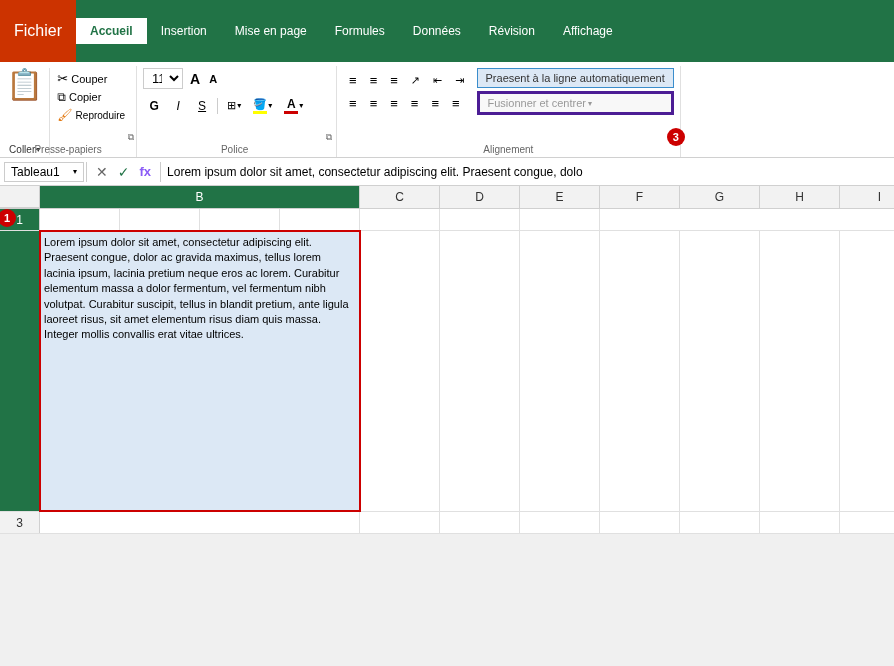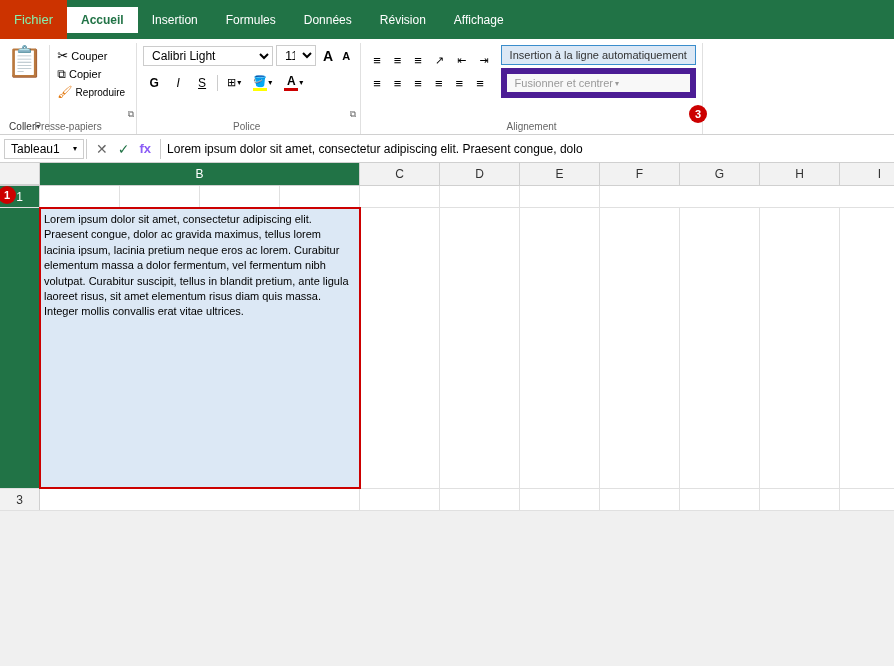--- a/index.html
+++ b/index.html
@@ -1,20 +1,20 @@
 <!DOCTYPE html>
 <html><head>
   <meta charset="utf-8">
   <style>
     * { margin: 0; padding: 0; box-sizing: border-box; }
     body { font-family: 'Segoe UI', Arial, sans-serif; font-size: 12px; background: #f0f0f0; overflow: hidden; }
     .tab-bar { display: flex; align-items: center; background: #217346; padding: 0; }
     .tab-item { padding: 6px 14px; color: #fff; font-size: 12px; cursor: pointer; position: relative; }
     .tab-item.active { background: #fff; color: #217346; font-weight: 600; padding-top: 6px; }
-    .fichier-btn { background: #cc3300; color: #86efac; padding: 12px 14px; font-size: 13px; cursor: pointer; }
+    .fichier-btn { background: #cc3300; color: #ffffff; padding: 22px 14px; font-size: 16px; cursor: pointer; }
     .badge-red { background: #c00; }
 
     
     .ribbon { background: #fff; border-bottom: 1px solid #d0d0d0; display: flex; align-items: stretch; padding: 4px 0 0 0; min-height: 90px; }
     .ribbon-section { display: flex; flex-direction: column; align-items: center; padding: 2px 6px; border-right: 1px solid #e0e0e0; position: relative; }
 
     
     .font-section { min-width: 140px; }
     .font-row { display: flex; gap: 3px; align-items: center; margin-bottom: 2px; }
     .font-select { border: 1px solid #ccc; padding: 1px 4px; font-size: 12px; width: 130px; background: #fff; }
@@ -23,21 +23,21 @@
     .fmt-btn { border: 1px solid transparent; padding: 2px 5px; cursor: pointer; font-size: 12px; background: none; min-width: 22px; text-align: center; }
     .fmt-btn.bold { font-weight: bold; }
     .fmt-btn.italic { font-style: italic; }
     .color-btn { border: 1px solid transparent; padding: 2px 4px; cursor: pointer; font-size: 11px; background: none; display: flex; align-items: center; gap: 1px; }
     .color-bar { height: 3px; width: 14px; }
 
     
     .align-section { min-width: 180px; }
     .align-btn { border: 1px solid transparent; padding: 2px 5px; cursor: pointer; font-size: 13px; background: none; }
     .wrap-btn { border: 1px solid #ccc; background: #fff; padding: 3px 8px; font-size: 11px; cursor: pointer; white-space: nowrap; color: #333; }
-    .merge-btn { border: 6px solid #4c1d95; background: #f8f8f8; padding: 3px 8px; font-size: 11px; cursor: pointer; color: #999; white-space: nowrap; }
+    .merge-btn { border: 3px solid #4c1d95; background: #f8f8f8; padding: 3px 8px; font-size: 11px; cursor: pointer; color: #999; white-space: nowrap; }
 
     
     .formula-bar { display: flex; align-items: center; background: #fff; border-bottom: 1px solid #d0d0d0; height: 28px; padding: 0 4px; }
     .name-box { border: 1px solid #ccc; width: 80px; padding: 2px 6px; font-size: 12px; display: flex; align-items: center; justify-content: space-between; cursor: pointer; }
     .formula-controls { display: flex; gap: 4px; align-items: center; padding: 0 4px; }
     .formula-input { flex: 1; border: none; outline: none; font-size: 12px; padding: 2px 4px; color: #00f; overflow: hidden; white-space: nowrap; }
 
     
     .grid-container { display: flex; flex-direction: column; background: #fff; }
     .col-headers { display: flex; background: #f2f2f2; border-bottom: 1px solid #d0d0d0; }
@@ -69,20 +69,21 @@
     .tab-bar-wrapper { position: relative; }
   </style>
 </head>
 <body>
 
 <div class="tab-bar-wrapper" style="position:relative;">
   <div class="tab-bar">
     <div class="fichier-btn" style="position:relative;">Fichier</div>
     <div class="tab-item active">Accueil</div>
     <div class="tab-item">Insertion</div>
+    <div class="tab-item">Mise en page</div>
     <div class="tab-item">Formules</div>
     <div class="tab-item">Données</div>
     <div class="tab-item">Révision</div>
     <div class="tab-item">Affichage</div>
   </div>
 </div>
 
 <div class="ribbon">
 
   <div class="ribbon-section" style="flex-direction:row;align-items:stretch;padding:2px 4px;">
@@ -106,23 +107,20 @@
         <span style="font-size:12px;color:#e07000;">🖌</span>
         <span style="font-size:10px;">Reproduire</span>
       </div>
     </div>
     <div style="position:absolute;bottom:14px;right:2px;font-size:9px;color:#666;cursor:pointer;">⧉</div>
     <div style="position:absolute;bottom:2px;left:0;right:0;text-align:center;font-size:10px;color:#666;">Presse-papiers</div>
   </div>
 
   <div class="ribbon-section font-section" style="min-width:200px;align-items:flex-start;gap:3px;padding-bottom:18px;">
     <div class="font-row" style="display:flex;gap:3px;align-items:center;">
-      <select class="font-select">
-        <option>Calibri Light</option>
-      </select>
       <select class="font-size-select">
         <option>11</option>
       </select>
       <div style="display:flex;gap:1px;">
         <button class="small-btn" style="font-size:14px;font-weight:bold;">A</button>
         <button class="small-btn" style="font-size:11px;font-weight:bold;">A</button>
       </div>
     </div>
     <div style="display:flex;gap:2px;align-items:center;">
       <button class="fmt-btn bold">G</button>
@@ -167,21 +165,21 @@
         <div style="display:flex;gap:1px;">
           <button class="align-btn">≡</button>
           <button class="align-btn">≡</button>
           <button class="align-btn">≡</button>
           <button class="align-btn">≡</button>
           <button class="align-btn">≡</button>
           <button class="align-btn">≡</button>
         </div>
       </div>
       <div style="display:flex;flex-direction:column;gap:3px;margin-left:4px;">
-        <button class="wrap-btn" style="background:#dce8f5;border:1px solid #3a8dcc;font-size:11px;white-space:nowrap;">Insertion à la ligne automatiquement</button>
+        <button class="wrap-btn" style="background:#dce8f5;border:1px solid #3a8dcc;font-size:11px;white-space:nowrap;">Praesent à la ligne automatiquement</button>
         <button class="merge-btn" style="display:flex;align-items:center;gap:2px;font-size:11px;">
           <span>Fusionner et centrer</span>
           <span style="font-size:8px;">▾</span>
         </button>
       </div>
     </div>
     <div style="position:absolute;bottom:2px;left:0;right:0;text-align:center;font-size:10px;color:#666;">Alignement</div>
     <span style="position:absolute;bottom:14px;right:4px;font-size:9px;color:#666;cursor:pointer;">
       <span style="border:1px solid #333;padding:1px 2px;display:inline-block;position:relative;">
         <span class="step-badge badge-red" style="top:-10px;right:-10px;width:18px;height:18px;font-size:11px;">3</span>

